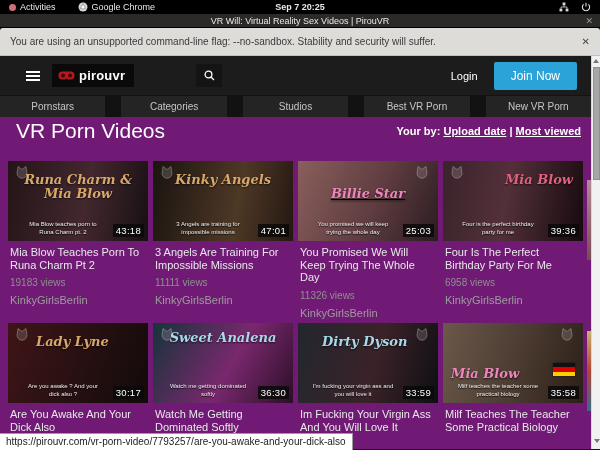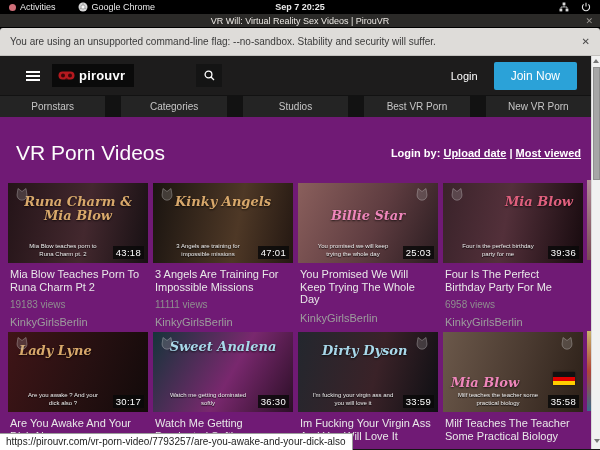--- a/index.html
+++ b/index.html
@@ -36,33 +36,33 @@
   .search::placeholder { color:#979797; }
   .searchbtn { width:26px; height:23px; background:#141414; border:0; display:flex; align-items:center; justify-content:center; cursor:pointer; }
   .login { margin-left:auto; color:#fff; font-size:11px; cursor:pointer; }
   .joinbtn { margin:0 14px 0 16px; background:var(--accent,#2ba2d8); color:#fff; border:0; font-size:12px; padding:7px 17px; border-radius:2px; cursor:pointer; font-family:"Liberation Sans",sans-serif; }
 
   
   #mainnav { height:22px; display:flex; gap:16px; background:#121212; border-top:1px solid #121212; }
   #mainnav .navitem { flex:1; background:#242424; color:#c6c6c6; font-size:10px; line-height:21px; text-align:center; cursor:pointer; }
 
   
-  .page-head { display:flex; justify-content:space-between; align-items:center; padding:24px 10px 18px 16px; }
+  .page-head { display:flex; justify-content:space-between; align-items:center; padding:2px 10px 18px 16px; }
   .page-title { color:#fdfdfd; font-size:21px; font-weight:400; }
   .orderby { color:#fff; font-size:11px; font-weight:bold; }
   .orderby a { color:#fff; text-decoration:underline; cursor:pointer; }
   .orderby .sep { font-weight:bold; }
 
   
   .grid { display:flex; flex-wrap:wrap; gap:4px 5px; padding-left:8px; width:600px; }
   .card { width:140px; cursor:pointer; }
   .thumb { height:80px; position:relative; overflow:hidden; }
   .t1 { background:linear-gradient(100deg,#241418 0%,#43282e 55%,#171013 100%); }
   .t2 { background:linear-gradient(100deg,#1a1410 0%,#4e3826 60%,#241812 100%); }
-  .t3 { background:linear-gradient(115deg,#8a5f5c 0%,#5e3c40 55%,#2a1c20 100%); }
+  .t3 { background:linear-gradient(115deg,#8a5f5c 0%,#5e3c40 55%,#2a1c20 100%);text-decoration:underline; }
   .t4 { background:linear-gradient(100deg,#3a232a 0%,#53303a 45%,#170a0e 100%); }
   .t5 { background:linear-gradient(110deg,#3f1517 0%,#261011 55%,#120a0a 100%); }
   .t6 { background:linear-gradient(120deg,#16343a 0%,#79286e 55%,#2b0f26 100%); }
   .t7 { background:linear-gradient(105deg,#23272e 0%,#3a2228 55%,#0e0f13 100%); }
   .t8 { background:linear-gradient(105deg,#6b584a 0%,#4a3a30 55%,#2c2018 100%); }
   .ovtitle { font-family:"DejaVu Serif",serif; font-style:italic; font-weight:bold; text-align:center; padding:12px 16px 0; font-size:13px; line-height:1.05; text-shadow:0 1px 2px rgba(0,0,0,.7); }
   .c-gold { color:var(--script-gold,#d8a86b); }
   .c-pink { color:var(--script-pink,#ef86bb); }
   .c-red  { color:var(--script-red,#e0607e); }
   .c-blue { color:var(--script-blue,#a8d8ea); }
@@ -169,21 +169,21 @@
       <span class="navitem">Pornstars</span>
       <span class="navitem">Categories</span>
       <span class="navitem">Studios</span>
       <span class="navitem">Best VR Porn</span>
       <span class="navitem">New VR Porn</span>
     </div>
 
     <div class="page-head">
       <span class="page-title">VR Porn Videos</span>
       <span class="orderby">
-        <span>Login by:</span>
+        <span>Your by:</span>
         <a>Upload date</a>
         <span class="sep">|</span>
         <a>Most viewed</a>
       </span>
     </div>
 
     <div class="grid">
 
       <div class="card">
         <div class="thumb t1">
@@ -216,20 +216,21 @@
       <div class="card">
         <div class="thumb t3">
           <svg class="catlogo right" width="16" height="15" viewBox="0 0 16 15">
               <path d="M3,8 L4,1.5 L8,4.5 L12,1.5 L13,8 A5,5.2 0 1,1 3,8 Z" fill="rgba(190,190,190,.3)" stroke="rgba(235,235,235,.55)" stroke-width=".8"></path>
             </svg>
           <div class="ovtitle c-pink" style="padding-top:26px">Billie Star</div>
           <div class="ovcap">You promised we will keep trying the whole day</div>
           <span class="dur">25:03</span>
         </div>
         <div class="vtitle">You Promised We Will Keep Trying The Whole Day</div>
+        <div class="views">11326 views</div>
         <div class="channel">KinkyGirlsBerlin</div>
       </div>
 
       <div class="card">
         <div class="thumb t4">
           <svg class="catlogo" width="16" height="15" viewBox="0 0 16 15">
               <path d="M3,8 L4,1.5 L8,4.5 L12,1.5 L13,8 A5,5.2 0 1,1 3,8 Z" fill="rgba(190,190,190,.3)" stroke="rgba(235,235,235,.55)" stroke-width=".8"></path>
             </svg>
           <div class="ovtitle c-red" style="text-align:right;padding-right:10px">Mia Blow</div>
           <div class="ovcap">Four is the perfect birthday party for me</div>
@@ -238,21 +239,21 @@
         <div class="vtitle">Four Is The Perfect Birthday Party For Me</div>
         <div class="views">6958 views</div>
         <div class="channel">KinkyGirlsBerlin</div>
       </div>
 
       <div class="card">
         <div class="thumb t5">
           <svg class="catlogo" width="16" height="15" viewBox="0 0 16 15">
               <path d="M3,8 L4,1.5 L8,4.5 L12,1.5 L13,8 A5,5.2 0 1,1 3,8 Z" fill="rgba(190,190,190,.3)" stroke="rgba(235,235,235,.55)" stroke-width=".8"></path>
             </svg>
-          <div class="ovtitle c-gold" style="text-align:left;padding-left:11px">Lady Lyne</div>
+          <div class="ovtitle c-gold" style="text-align:left;padding-left:28px">Lady Lyne</div>
           <div class="ovcap">Are you awake ? And your dick also ?</div>
           <span class="dur">30:17</span>
         </div>
         <div class="vtitle">Are You Awake And Your Dick Also</div>
 
       </div>
 
       <div class="card">
         <div class="thumb t6">
           <svg class="catlogo" width="16" height="15" viewBox="0 0 16 15">

